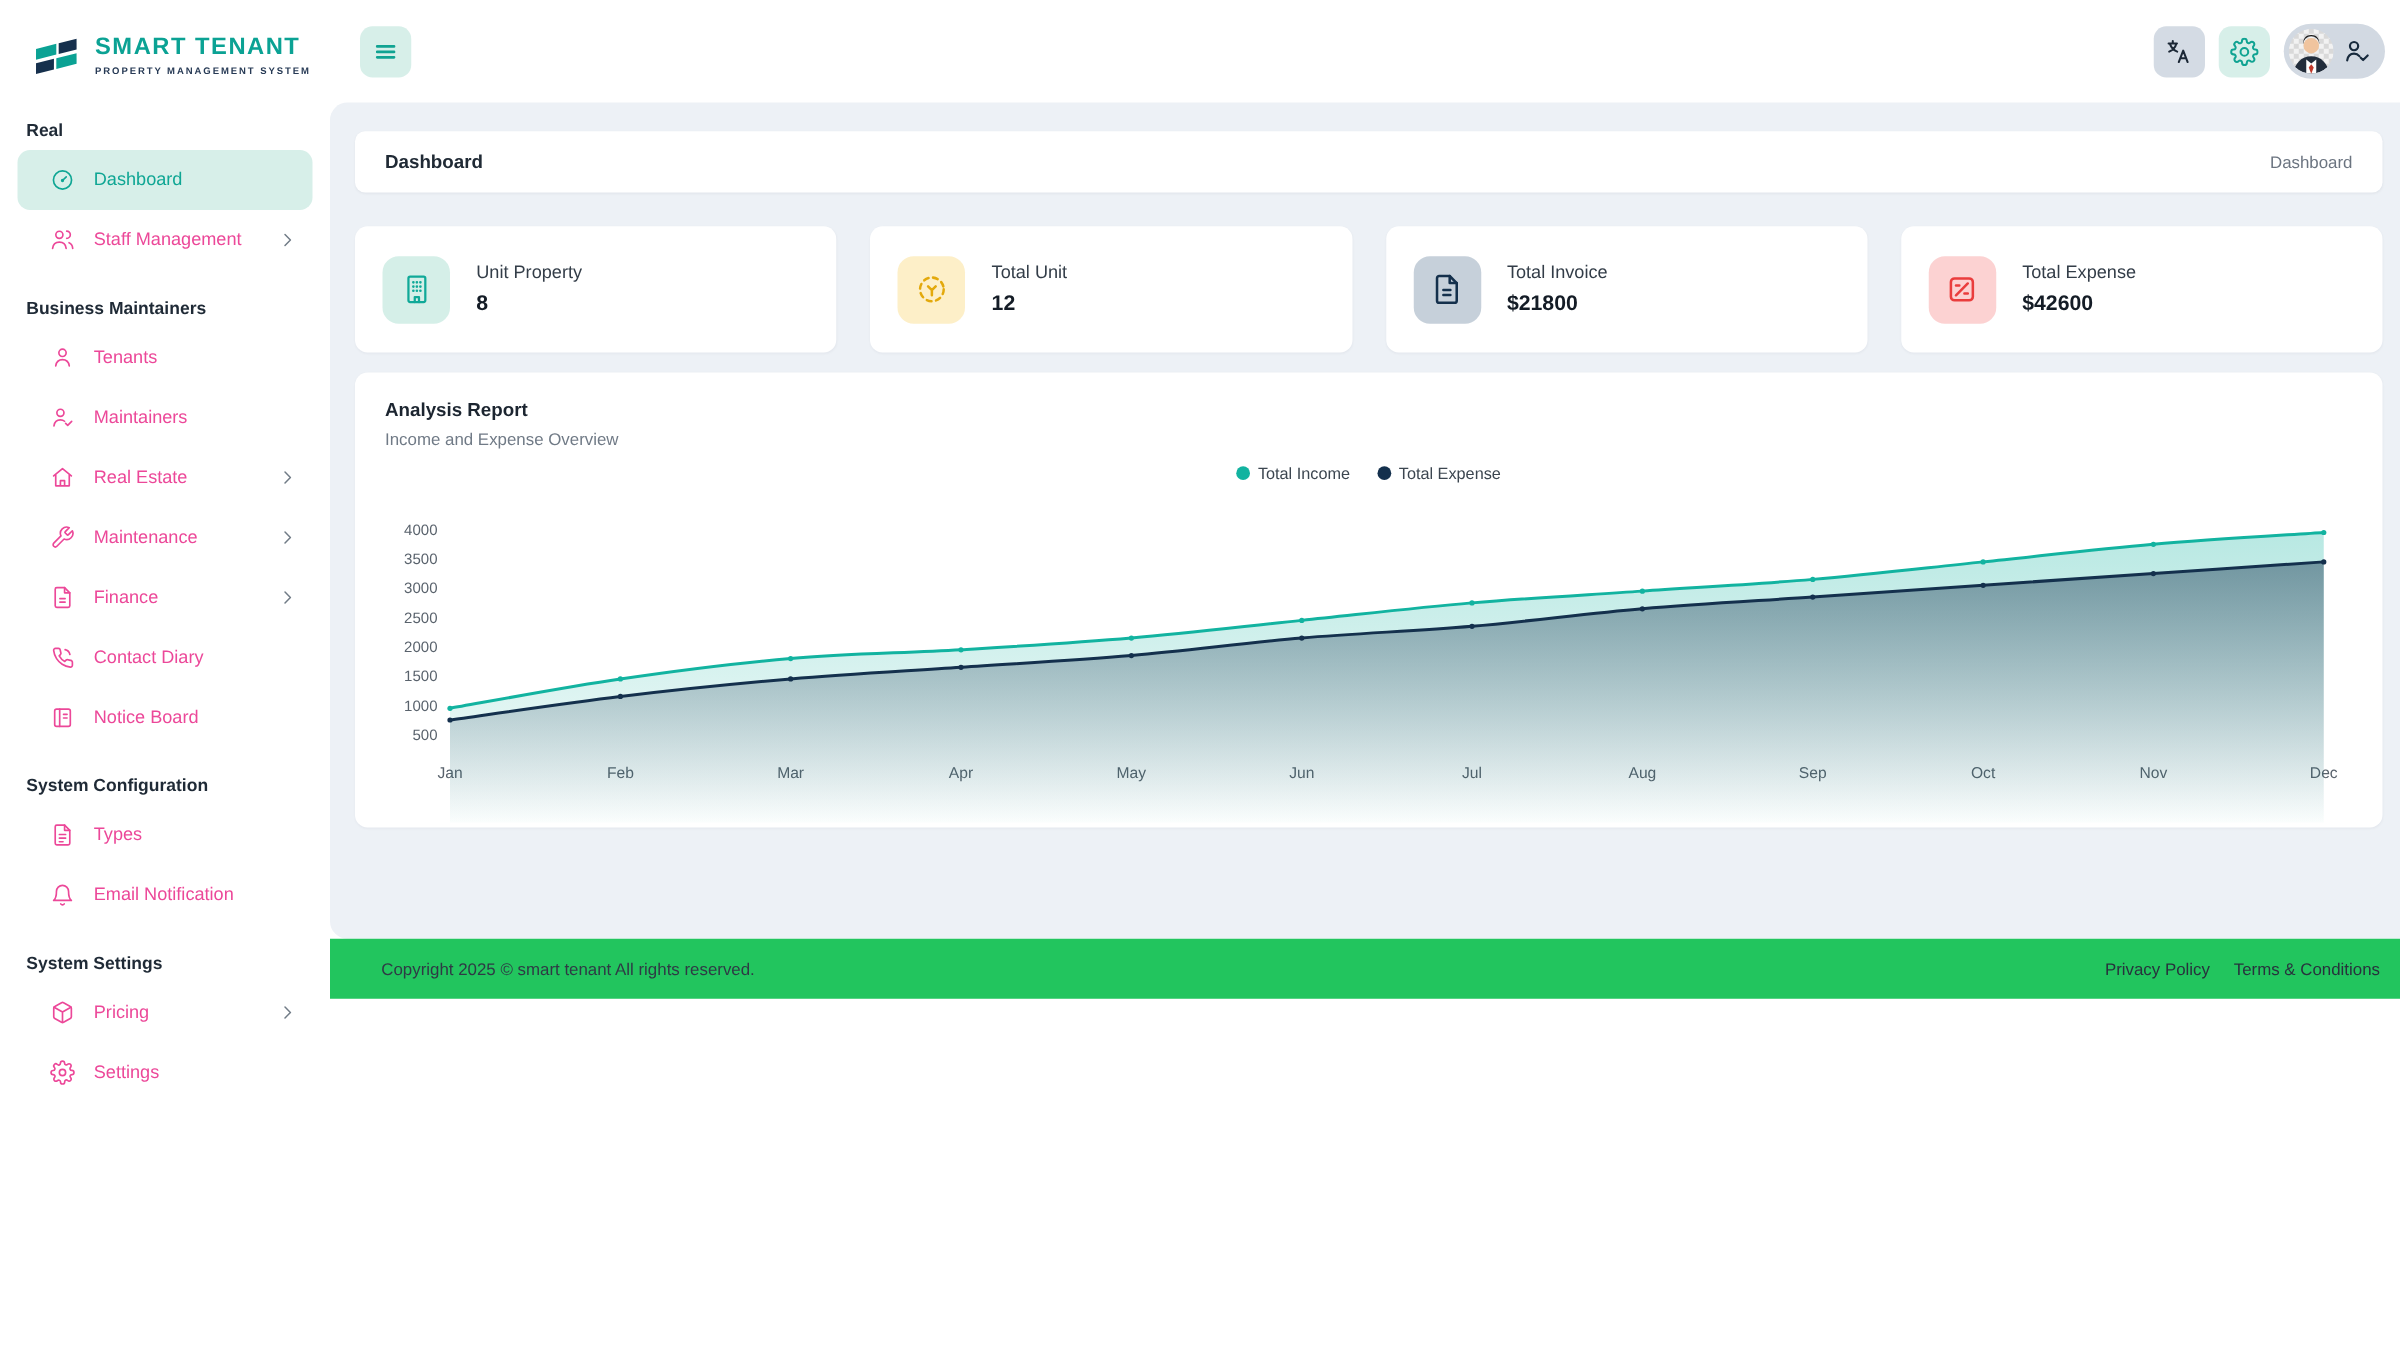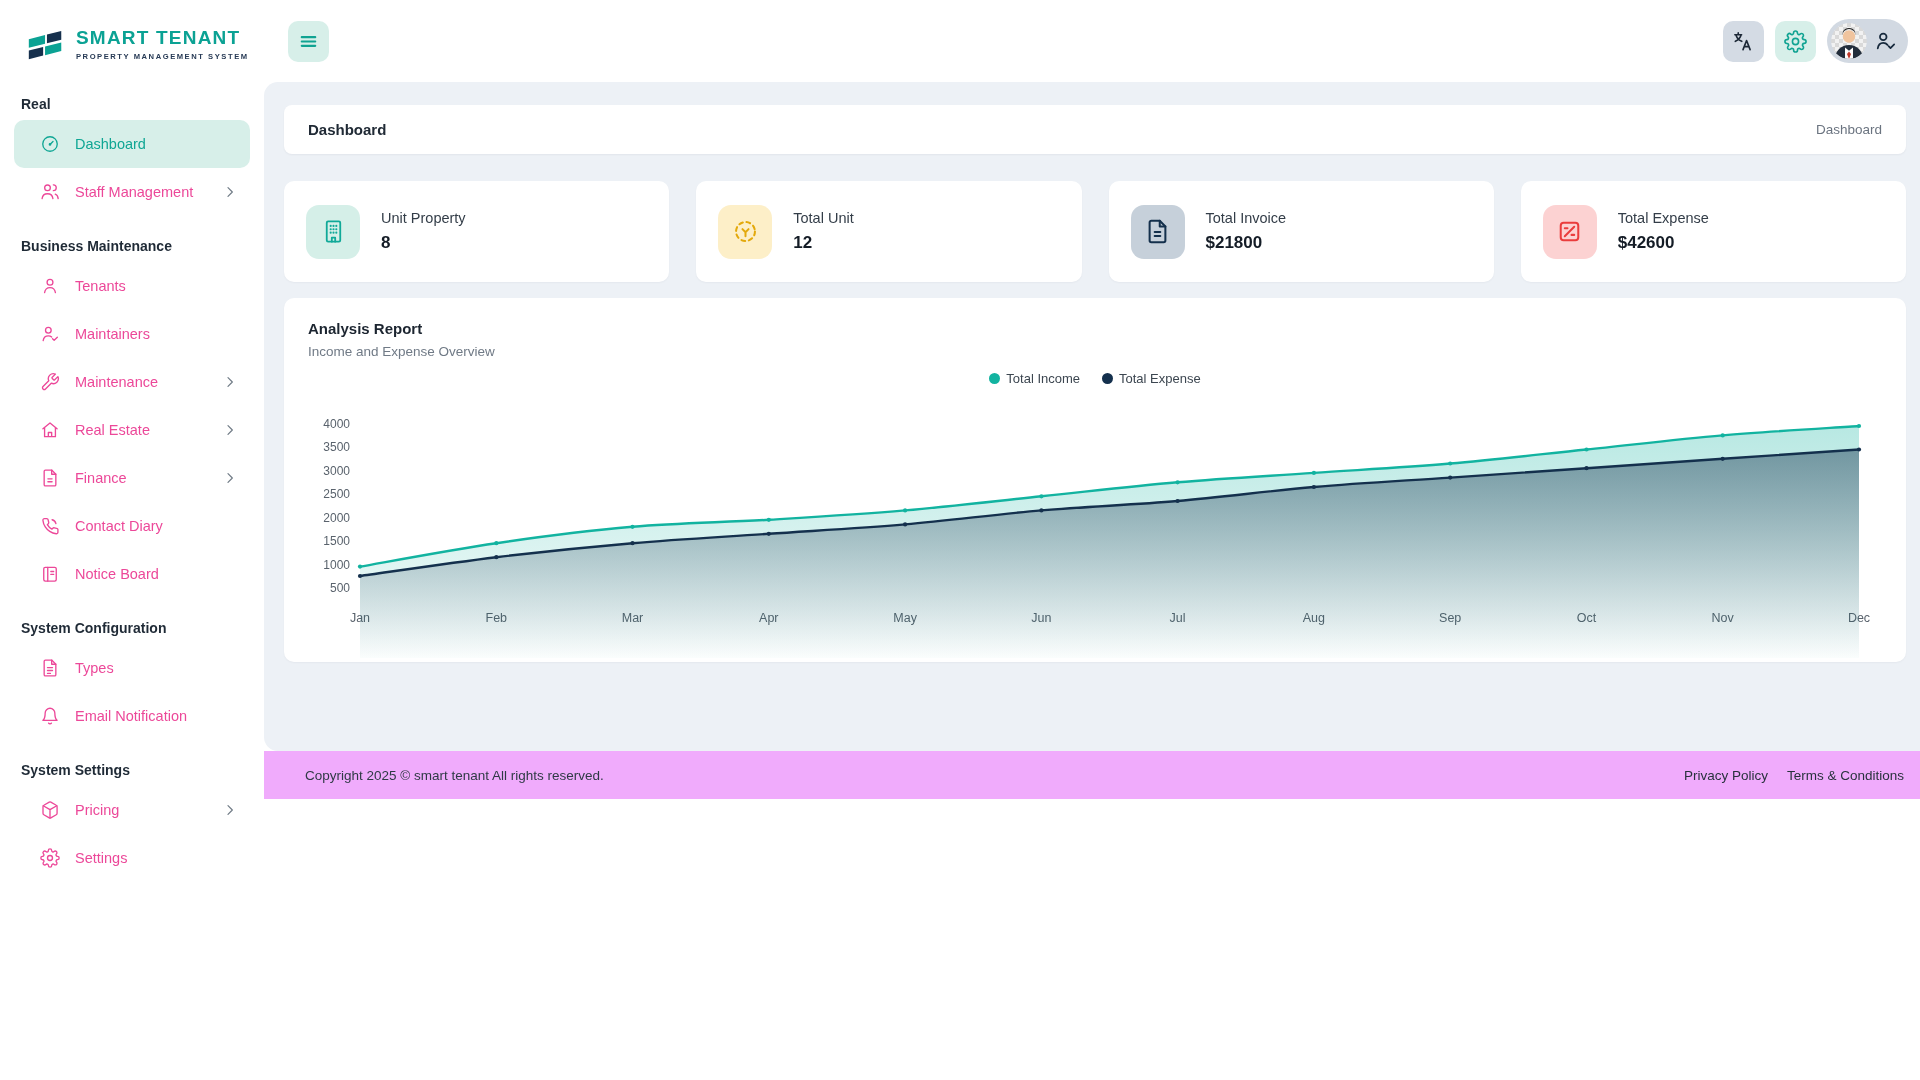--- a/index.html
+++ b/index.html
@@ -63,21 +63,21 @@
   .report-title { font-size:15px; font-weight:bold; color:#1c2530; }
   .report-subtitle { font-size:13.5px; color:#707a86; margin-top:7px; }
   .legend { display:flex; justify-content:center; gap:22px; margin-top:12px; }
   .legend-entry { display:flex; align-items:center; gap:6px; font-size:13px; color:#3c4650; }
   .legend-dot { width:11px; height:11px; border-radius:50%; display:inline-block; }
   .chart-wrap { position:absolute; left:0; top:108px; width:100%; height:268px; }
   .chart-wrap svg { width:100%; height:100%; display:block;
     font-family:"Liberation Sans", sans-serif; }
 
   
-  .footer { height:48px; background:#f0abfc; display:flex; align-items:center;
+  .footer { height:48px; background:#22c55e; display:flex; align-items:center;
     justify-content:space-between; padding:0 16px 0 41px; }
   .copyright { font-size:13.5px; color:#2f3a45; }
   .footer-links { display:flex; gap:19px; }
   .footer-link { font-size:13.5px; color:#28323d; cursor:pointer; text-decoration:none; }
 </style>
 </head>
 <body>
 
 <div class="app">
 
@@ -117,21 +117,21 @@
               <path d="M2.5 20c.5-3.8 2.9-5.9 6.5-5.9s6 2.1 6.5 5.9M16 3.4a3.4 3.4 0 0 1 0 7M18.3 14.6c2 .7 3.2 2.5 3.5 5.4"></path>
             </svg>
           </span>
           <span class="si-label">Staff Management</span>
           <span class="si-chev">
             <svg viewBox="0 0 24 24" fill="none" stroke="currentColor" stroke-width="1.8" stroke-linecap="round" stroke-linejoin="round">
               <path d="M9 5.5 15.5 12 9 18.5"></path>
             </svg>
           </span>
         </div>
-        <div class="side-title">Business Maintenance</div>
+        <div class="side-title">Business Maintainers</div>
         <div class="side-item">
           <span class="si-ic">
             <svg viewBox="0 0 24 24" fill="none" stroke="currentColor" stroke-width="1.6" stroke-linecap="round" stroke-linejoin="round">
               <circle cx="12" cy="7.5" r="3.5"></circle>
               <path d="M5.5 20c.6-4 3.1-6 6.5-6s5.9 2 6.5 6"></path>
             </svg>
           </span>
           <span class="si-label">Tenants</span>
         </div>
         <div class="side-item">
@@ -139,37 +139,37 @@
             <svg viewBox="0 0 24 24" fill="none" stroke="currentColor" stroke-width="1.6" stroke-linecap="round" stroke-linejoin="round">
               <circle cx="10" cy="7.5" r="3.4"></circle>
               <path d="M3.8 20c.5-3.8 2.8-5.8 6.2-5.8 1.6 0 3 .5 4 1.4M15 17.6l2 2 3.8-3.8"></path>
             </svg>
           </span>
           <span class="si-label">Maintainers</span>
         </div>
         <div class="side-item">
           <span class="si-ic">
             <svg viewBox="0 0 24 24" fill="none" stroke="currentColor" stroke-width="1.6" stroke-linecap="round" stroke-linejoin="round">
-              <path d="M14.7 6.3a1 1 0 0 0 0 1.4l1.6 1.6a1 1 0 0 0 1.4 0l3.77-3.77a6 6 0 0 1-7.94 7.94l-6.91 6.91a2.12 2.12 0 0 1-3-3l6.91-6.91a6 6 0 0 1 7.94-7.94l-3.76 3.76z"></path>
-            </svg>
-          </span>
-          <span class="si-label">Maintenance</span>
+              <path d="M3.5 10.5 12 3.5l8.5 7M5.5 9v11h13V9M10 20v-5h4v5"></path>
+            </svg>
+          </span>
+          <span class="si-label">Real Estate</span>
           <span class="si-chev">
             <svg viewBox="0 0 24 24" fill="none" stroke="currentColor" stroke-width="1.8" stroke-linecap="round" stroke-linejoin="round">
               <path d="M9 5.5 15.5 12 9 18.5"></path>
             </svg>
           </span>
         </div>
         <div class="side-item">
           <span class="si-ic">
             <svg viewBox="0 0 24 24" fill="none" stroke="currentColor" stroke-width="1.6" stroke-linecap="round" stroke-linejoin="round">
-              <path d="M3.5 10.5 12 3.5l8.5 7M5.5 9v11h13V9M10 20v-5h4v5"></path>
-            </svg>
-          </span>
-          <span class="si-label">Real Estate</span>
+              <path d="M14.7 6.3a1 1 0 0 0 0 1.4l1.6 1.6a1 1 0 0 0 1.4 0l3.77-3.77a6 6 0 0 1-7.94 7.94l-6.91 6.91a2.12 2.12 0 0 1-3-3l6.91-6.91a6 6 0 0 1 7.94-7.94l-3.76 3.76z"></path>
+            </svg>
+          </span>
+          <span class="si-label">Maintenance</span>
           <span class="si-chev">
             <svg viewBox="0 0 24 24" fill="none" stroke="currentColor" stroke-width="1.8" stroke-linecap="round" stroke-linejoin="round">
               <path d="M9 5.5 15.5 12 9 18.5"></path>
             </svg>
           </span>
         </div>
         <div class="side-item">
           <span class="si-ic">
             <svg viewBox="0 0 24 24" fill="none" stroke="currentColor" stroke-width="1.6" stroke-linecap="round" stroke-linejoin="round">
               <path d="M14 2.5H6.5a1.5 1.5 0 0 0-1.5 1.5v16a1.5 1.5 0 0 0 1.5 1.5h11a1.5 1.5 0 0 0 1.5-1.5V7.5z"></path>

